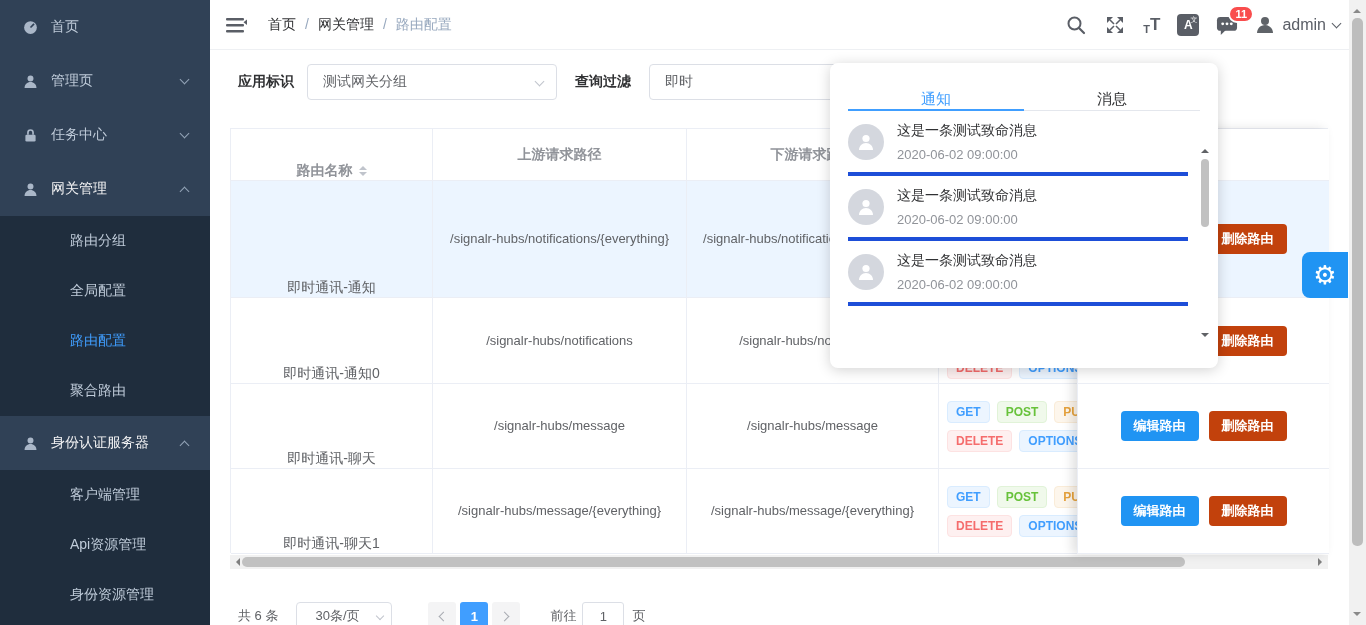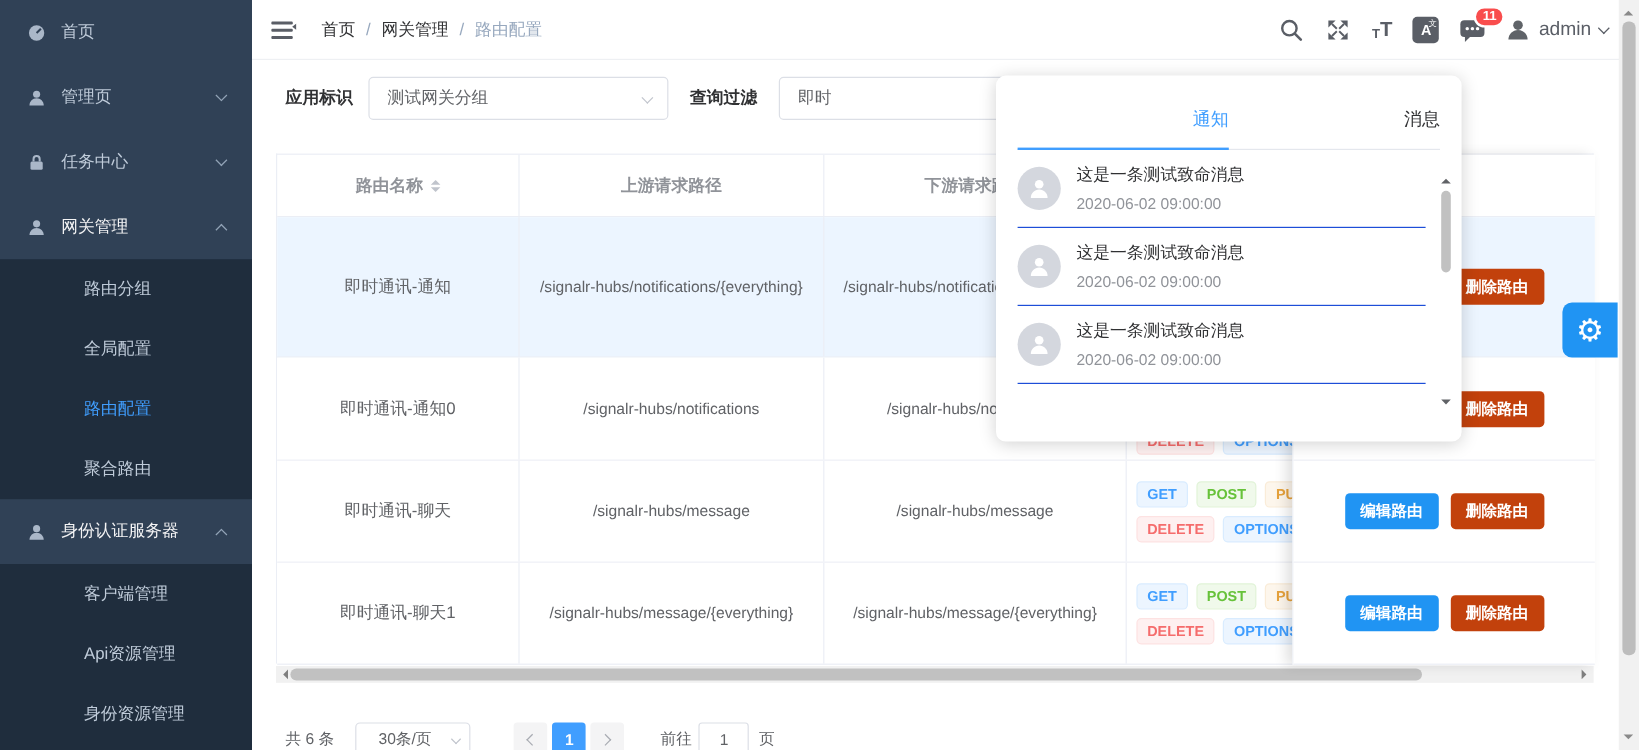--- a/index.html
+++ b/index.html
@@ -64,21 +64,21 @@
   .table-wrap { position:absolute; left:20px; top:128px; width:1098px; height:425px;
     border:1px solid #ebeef5; border-bottom:none; background:#fff; }
   .t-header { display:flex; height:52px; border-bottom:1px solid #ebeef5; }
   .th { display:flex; align-items:center; justify-content:center; font-size:14px; font-weight:700;
     color:#909399; border-right:1px solid #ebeef5; }
   .t-row { display:flex; border-bottom:1px solid #ebeef5; background:#fff; }
   .t-row.hl { background:#ecf5ff; }
   .td { display:flex; align-items:center; justify-content:center; font-size:14px; color:#606266;
     border-right:1px solid #ebeef5; padding:0 8px; text-align:center; }
   .td.path { font-size:13px; line-height:22px; word-break:break-all; }
-  .c1 { width:202px; } .c2 { width:254px; } .c3 { width:252px; } .c4 { width:388px; border-right:none; }
+  .c1 { width:202px;align-items:flex-end; } .c2 { width:254px; } .c3 { width:252px; } .c4 { width:388px; border-right:none; }
   .r1 { height:117px; } .r2 { height:86px; } .r3 { height:85px; } .r4 { height:85px; }
   .sort { display:inline-flex; flex-direction:column; margin-left:6px; }
   .sort i { width:0; height:0; border:4px solid transparent; display:block; }
   .sort .s-up { border-bottom-color:#c0c4cc; margin-bottom:2px; }
   .sort .s-dn { border-top-color:#c0c4cc; }
   .methods-box { width:158px; display:flex; flex-wrap:wrap; gap:7px; margin-right:auto; margin-left:0; }
   .c4.td { justify-content:flex-start; padding-left:8px; }
   .r2 .methods-box { margin-top:26px; }
   .tag { height:22px; line-height:20px; padding:0 8px; border:1px solid; border-radius:4px;
     font-size:12px; font-weight:700; white-space:nowrap; }
@@ -120,24 +120,24 @@
   .pg-chev.prev { transform:rotate(45deg); margin-left:3px; }
   .pg-chev.next { transform:rotate(225deg); margin-right:3px; }
   .pg-goto { margin-left:30px; } .pg-unit { margin-left:8px; }
   .pg-input { width:42px; height:28px; border:1px solid #dcdfe6; border-radius:3px; text-align:center;
     font-size:13px; color:#606266; margin-left:6px; outline:none; font-family:inherit; }
 
   
   .popup { position:absolute; left:830px; top:63px; width:388px; height:305px; background:#fff;
     border-radius:8px; box-shadow:0 2px 14px rgba(0,0,0,.18); z-index:10; }
   .popup-tabs { margin:14px 18px 0; display:flex; border-bottom:1px solid #e4e7ed; }
-  .popup-tab { flex:1; text-align:right; padding:13px 0 14px; font-size:15px; color:#303133; cursor:pointer; }
+  .popup-tab { flex:1; text-align:center; padding:13px 0 0; font-size:15px; color:#303133; cursor:pointer; }
   .popup-tab.active { color:#409eff; border-bottom:2px solid #409eff; margin-bottom:-1px; }
   .ntf-list { margin:0 30px 0 18px; }
-  .ntf-item { height:65px; display:flex; align-items:center; border-bottom:1px solid #1d4ed8; cursor:pointer; }
+  .ntf-item { height:65px; display:flex; align-items:center; border-bottom:4px solid #1d4ed8; cursor:pointer; }
   .ntf-avatar { width:36px; height:36px; border-radius:50%; background:#d4d7de; color:#fff;
     display:flex; align-items:center; justify-content:center; flex:0 0 36px; margin-right:13px; }
   .ntf-avatar svg { width:20px; height:20px; }
   .ntf-title { font-size:14px; color:#303133; margin-bottom:7px; }
   .ntf-time { font-size:13px; color:#909399; }
   .pp-scroll { position:absolute; right:7px; top:82px; width:12px; height:196px; }
   .pp-thumb { position:absolute; left:2px; top:14px; width:8px; height:68px; background:#c1c1c1; border-radius:4px; cursor:pointer; }
   .pp-ar { position:absolute; left:2px; width:0; height:0; border:4px solid transparent; cursor:pointer; }
   .pp-ar.up { top:2px; border-bottom-color:#606266; margin-top:-2px; }
   .pp-ar.dn { bottom:0; border-top-color:#606266; }

